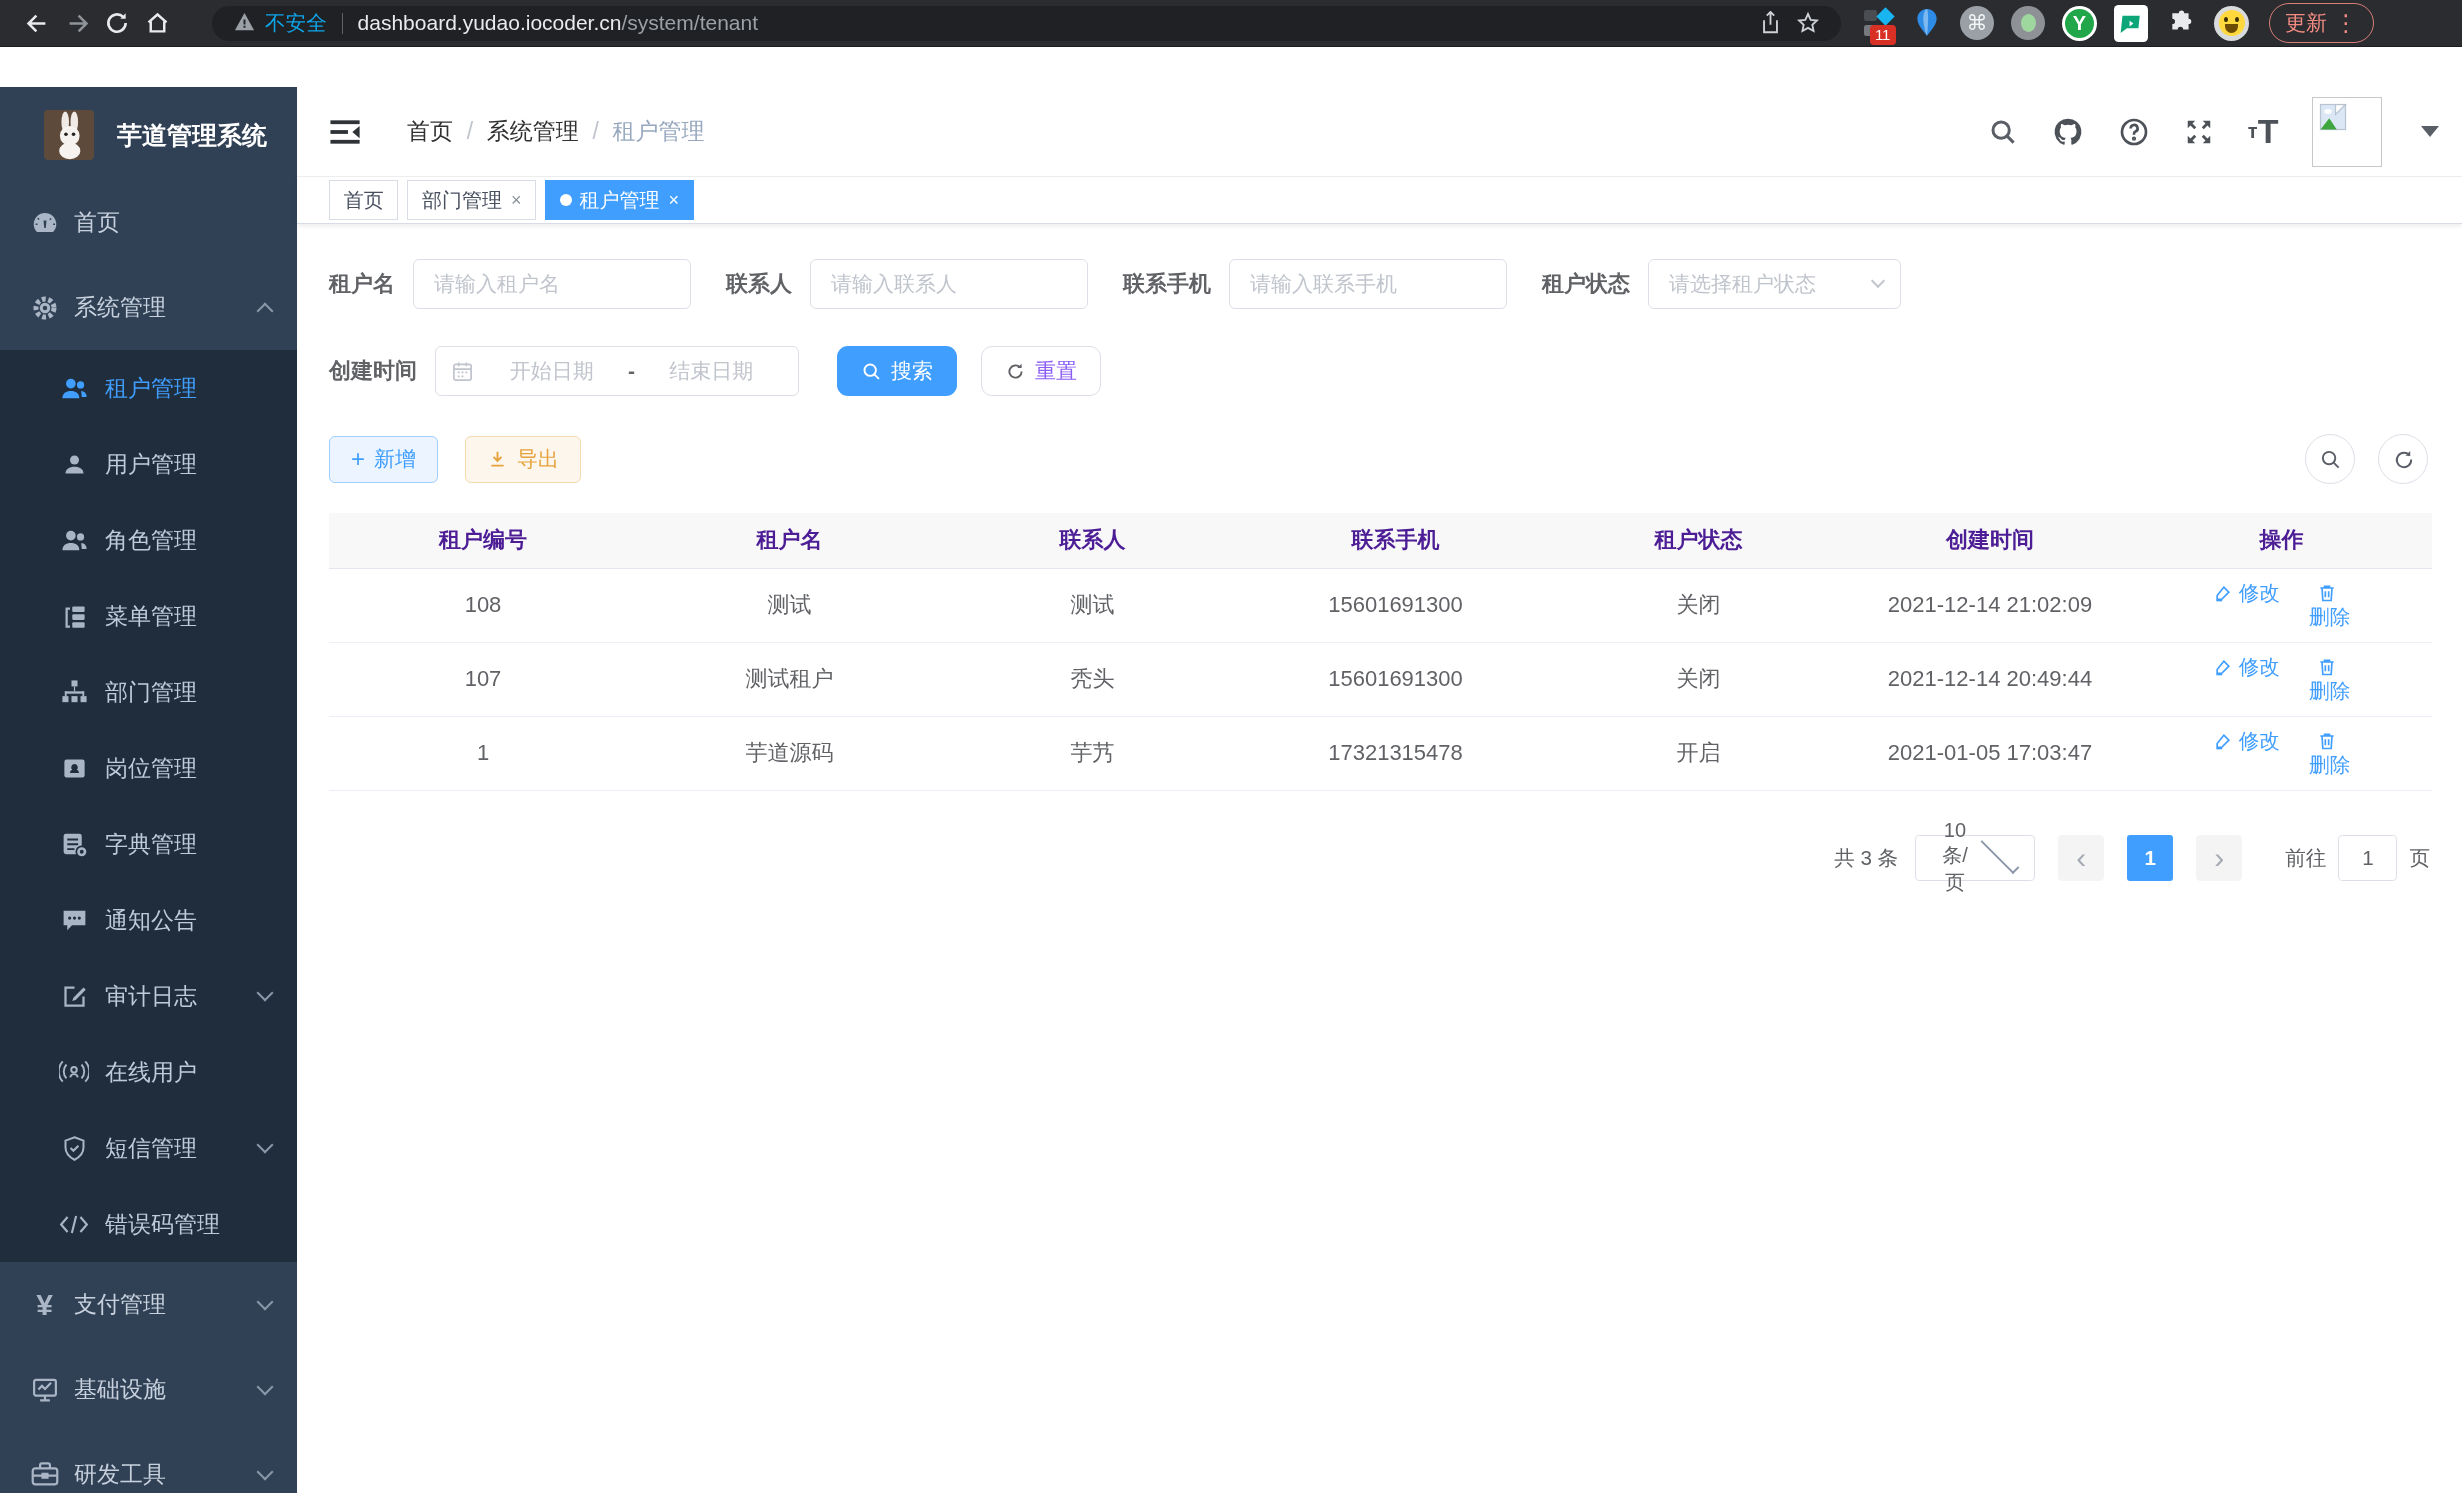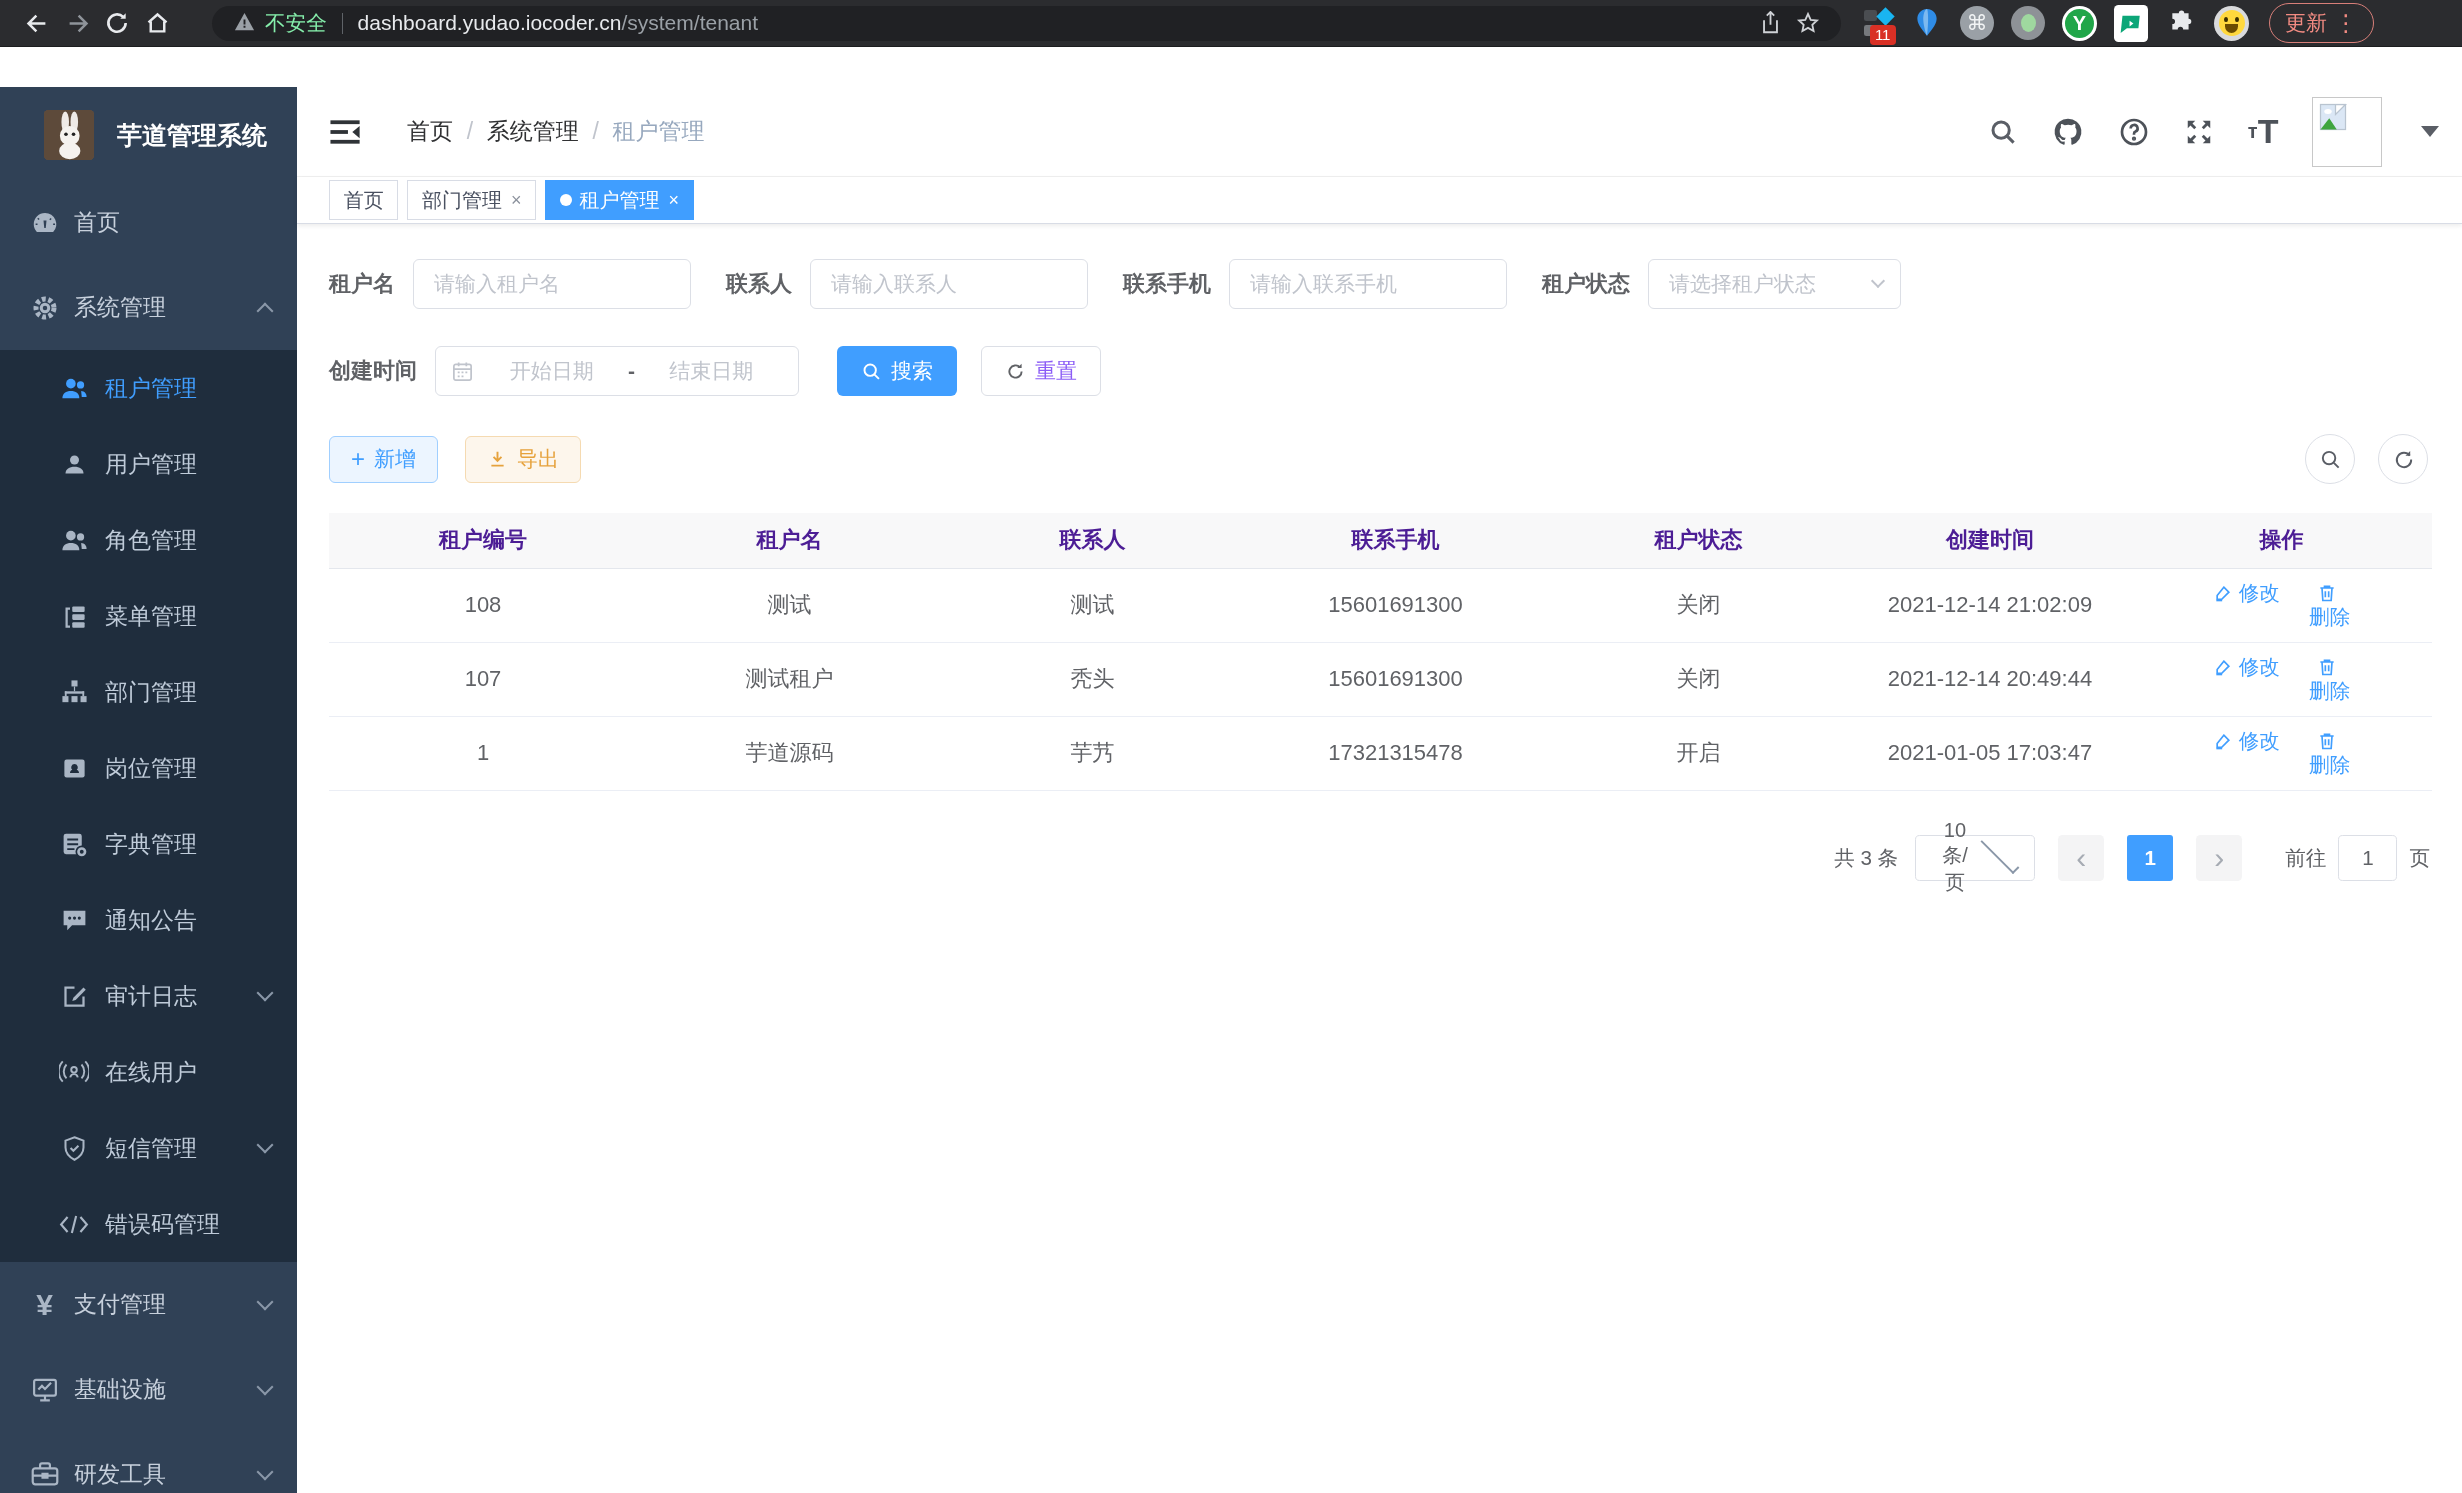--- a/index.html
+++ b/index.html
@@ -8,21 +8,21 @@
   body { background:#fff; display:flex; flex-direction:column; }
 
   
   .chrome { height:47px; background:#2b2c2f; display:flex; align-items:center;
     padding:0 17px; flex:0 0 auto; border-bottom:0.8px solid #1c1d1f; }
   .nav-ic { width:40px; height:37px; display:flex; align-items:center; justify-content:center;
     color:#e8eaed; font-size:26px; flex:0 0 auto; }
   .nav-ic svg { display:block; }
   .url-pill { margin-left:35px; width:1629px; height:35px; background:#202124; border-radius:18px;
     display:flex; align-items:center; padding:0 15px 0 21px; }
-  .sec-label { color:#86efac; font-size:20.6px; margin-left:9px; }
+  .sec-label { color:#0ea5e9; font-size:20.6px; margin-left:9px; }
   .pill-div { width:0.8px; height:21px; background:#5f6368; margin:0 15px; }
   .url-host { color:#e8eaed; font-size:21px; }
   .url-path { color:#9aa0a6; font-size:21px; }
   .pill-spacer { flex:1; }
   .pill-ic { width:37px; height:34px; display:flex; align-items:center; justify-content:center;
     color:#cfd2d6; font-size:24px; }
   .exts { display:flex; align-items:center; margin-left:21px; gap:17px; }
   .ext { width:32px; height:32px; position:relative; display:flex; align-items:center; justify-content:center; }
   .ext-badge { position:absolute; bottom:-6px; left:7.6px; background:#d93025; color:#fff;
     font-size:15px; line-height:20px; padding:0 5.3px; border-radius:3.8px; }
@@ -91,21 +91,21 @@
   .inp::placeholder { color:#c0c4cc; }
   .fgroup { display:flex; align-items:center; margin-right:35px; }
   .selbox { width:253px; height:50px; border:0.8px solid #dcdfe6; border-radius:6px; display:flex;
     align-items:center; padding:0 17px 0 20px; }
   .selbox .ph { color:#c0c4cc; font-size:21px; flex:1; }
   .selbox .chev, .datebox .chev { border-color:#c0c4cc; }
   .datebox { width:364px; height:50px; border:0.8px solid #dcdfe6; border-radius:6px; display:flex;
     align-items:center; padding:0 15px; color:#c0c4cc; font-size:21px; }
   .datebox .d-ph { flex:1; text-align:center; }
   .datebox .d-sep { color:#606266; padding:0 4.6px; font-weight:bold; }
-  .btn { height:50px; border-radius:6px; display:inline-flex; align-items:center; justify-content:center;
+  .btn { height:50px; border-radius:11px; display:inline-flex; align-items:center; justify-content:center;
     font-size:21px; padding:0 23px; border:0.8px solid transparent; }
   .btn-primary { background:#409eff; color:#fff; margin-left:38px; }
   .btn-plain { background:#fff; color:#8b5cf6; border-color:#dcdfe6; margin-left:24px; }
   .btn .b-ic { margin-right:9px; display:flex; }
   .row2 { margin-top:37px; }
   .row3 { margin-top:38px; display:flex; align-items:center; }
   .btn-soft-blue { height:47px; background:#ecf5ff; border:0.8px solid #a0cfff; color:#409eff;
     border-radius:6px; font-size:21px; display:inline-flex; align-items:center; padding:0 21px; }
   .btn-soft-orange { height:47px; background:#fdf6ec; border:0.8px solid #f5dab1; color:#e6a23c;
     border-radius:6px; font-size:21px; display:inline-flex; align-items:center; padding:0 21px; margin-left:27px; }

